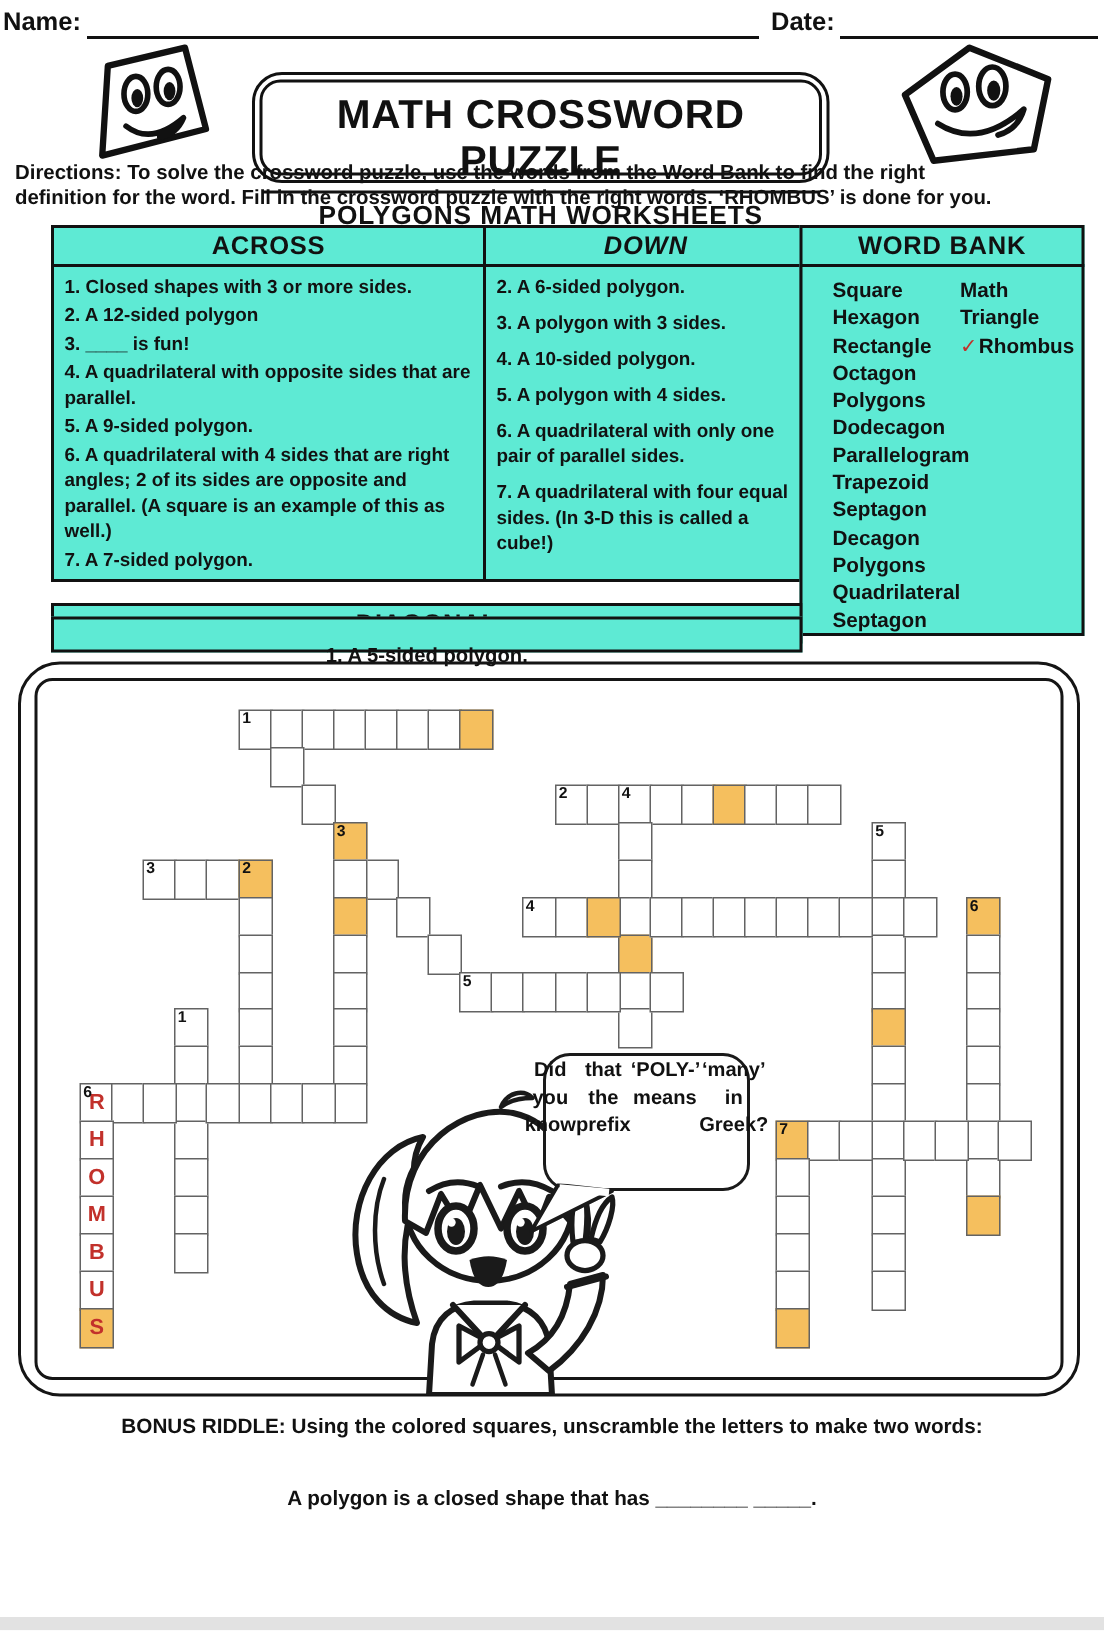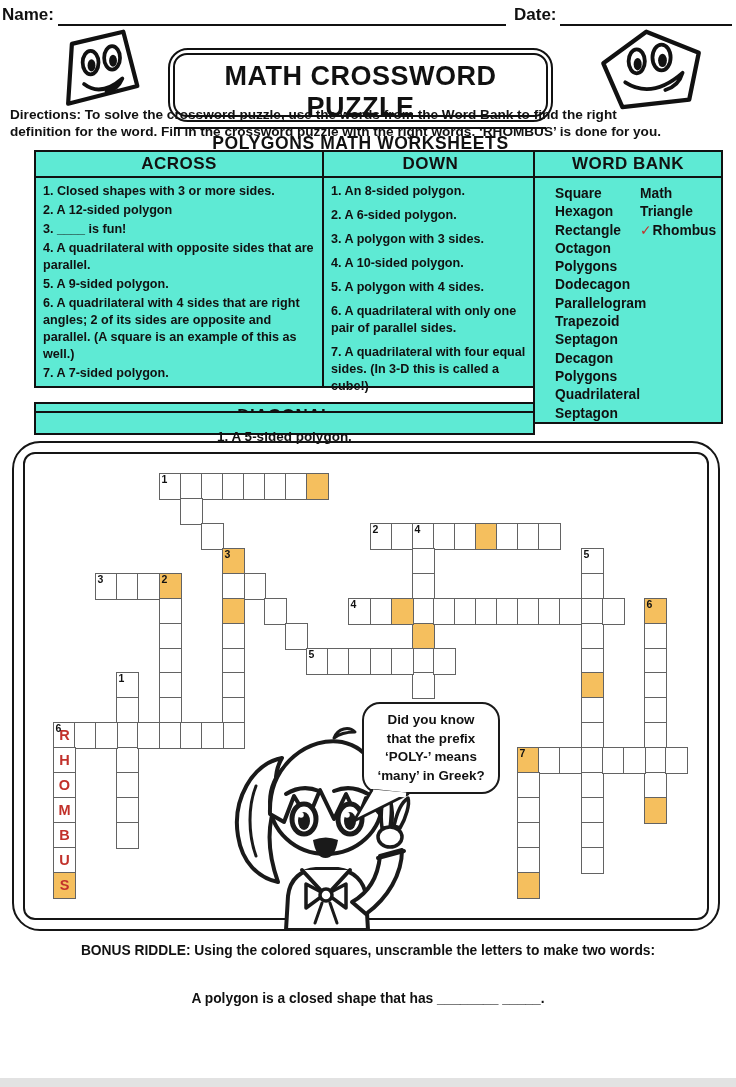--- a/index.html
+++ b/index.html
@@ -32,21 +32,21 @@
   .gridouter{border:2.2px solid #151515;border-radius:28px;}
   .gridinner{border:2.6px solid #151515;border-radius:12px;}
   .cell{position:absolute;width:23px;height:27px;border:1.8px solid #636363;background:#fff;
         box-sizing:border-box;}
   .cell.hl{background:#F5BF5E;}
   .cnum{position:absolute;top:-1px;left:1.5px;font-size:10.5px;font-weight:800;color:#111;}
   .clet{display:block;text-align:center;font-size:14.5px;font-weight:800;color:#C2312B;line-height:25px;}
   
   .bubble{border:2.6px solid #1a1a1a;border-radius:18px;background:#fff;
           font-size:13.4px;font-weight:800;text-align:center;line-height:18.5px;
-          display:flex;flex-direction:column;justify-content:center;}
+          display:flex;justify-content:center;}
   
   .bonus{font-size:13.8px;font-weight:800;text-align:center;width:100%;}
   .bstrip{background:#e2e2e2;}
 </style>
 </head>
 <body>
 
 <div class="page">
 
   <span class="lbl abs" style="left:2px;top:5px;">Name:</span>
@@ -82,34 +82,33 @@
       <path d="M28,58 Q56,76 88,48 Q84,62 70,66" fill="none" stroke-width="4"></path>
     </g>
   </svg>
 
   <div class="directions abs" style="left:10px;top:106px;width:720px;">
     <div>Directions: To solve the crossword puzzle, use the words from the Word Bank to find the right</div>
     <div>definition for the word. Fill in the crossword puzzle with the right words. ‘RHOMBUS’ is done for you.</div>
   </div>
 
   <div class="tbox thead abs" style="left:34px;top:150px;width:290px;height:28px;">ACROSS</div>
-  <div class="tbox thead abs" style="left:322px;top:150px;width:217px;height:28px;">DOWN</div>
+  <div class="tbox thead abs" style="left:322px;top:150px;width:217px;height:28px;font-style:italic;">DOWN</div>
   <div class="tbox thead abs" style="left:533px;top:150px;width:190px;height:28px;">WORD BANK</div>
 
   <div class="tbox clues abs" style="left:34px;top:176px;width:290px;height:212px;" id="across-clues">
       <p>1. Closed shapes with 3 or more sides.</p>
       <p>2. A 12-sided polygon</p>
       <p>3. ____ is fun!</p>
       <p>4. A quadrilateral with opposite sides that are parallel.</p>
       <p>5. A 9-sided polygon.</p>
       <p>6. A quadrilateral with 4 sides that are right angles; 2 of its sides are opposite and parallel. (A square is an example of this as well.)</p>
       <p>7. A 7-sided polygon.</p>
     </div>
   <div class="tbox clues spaced abs" style="left:322px;top:176px;width:213px;height:212px;" id="down-clues">
-      <p>1. An 8-sided polygon.</p>
       <p>2. A 6-sided polygon.</p>
       <p>3. A polygon with 3 sides.</p>
       <p>4. A 10-sided polygon.</p>
       <p>5. A polygon with 4 sides.</p>
       <p>6. A quadrilateral with only one pair of parallel sides.</p>
       <p>7. A quadrilateral with four equal sides. (In 3-D this is called a cube!)</p>
     </div>
   <div class="tbox wb abs" style="left:533px;top:176px;width:190px;height:248px;">
     <div id="wb-col1" class="abs" style="left:20px;top:7px;">
         <div class="wbrow">Square</div>

